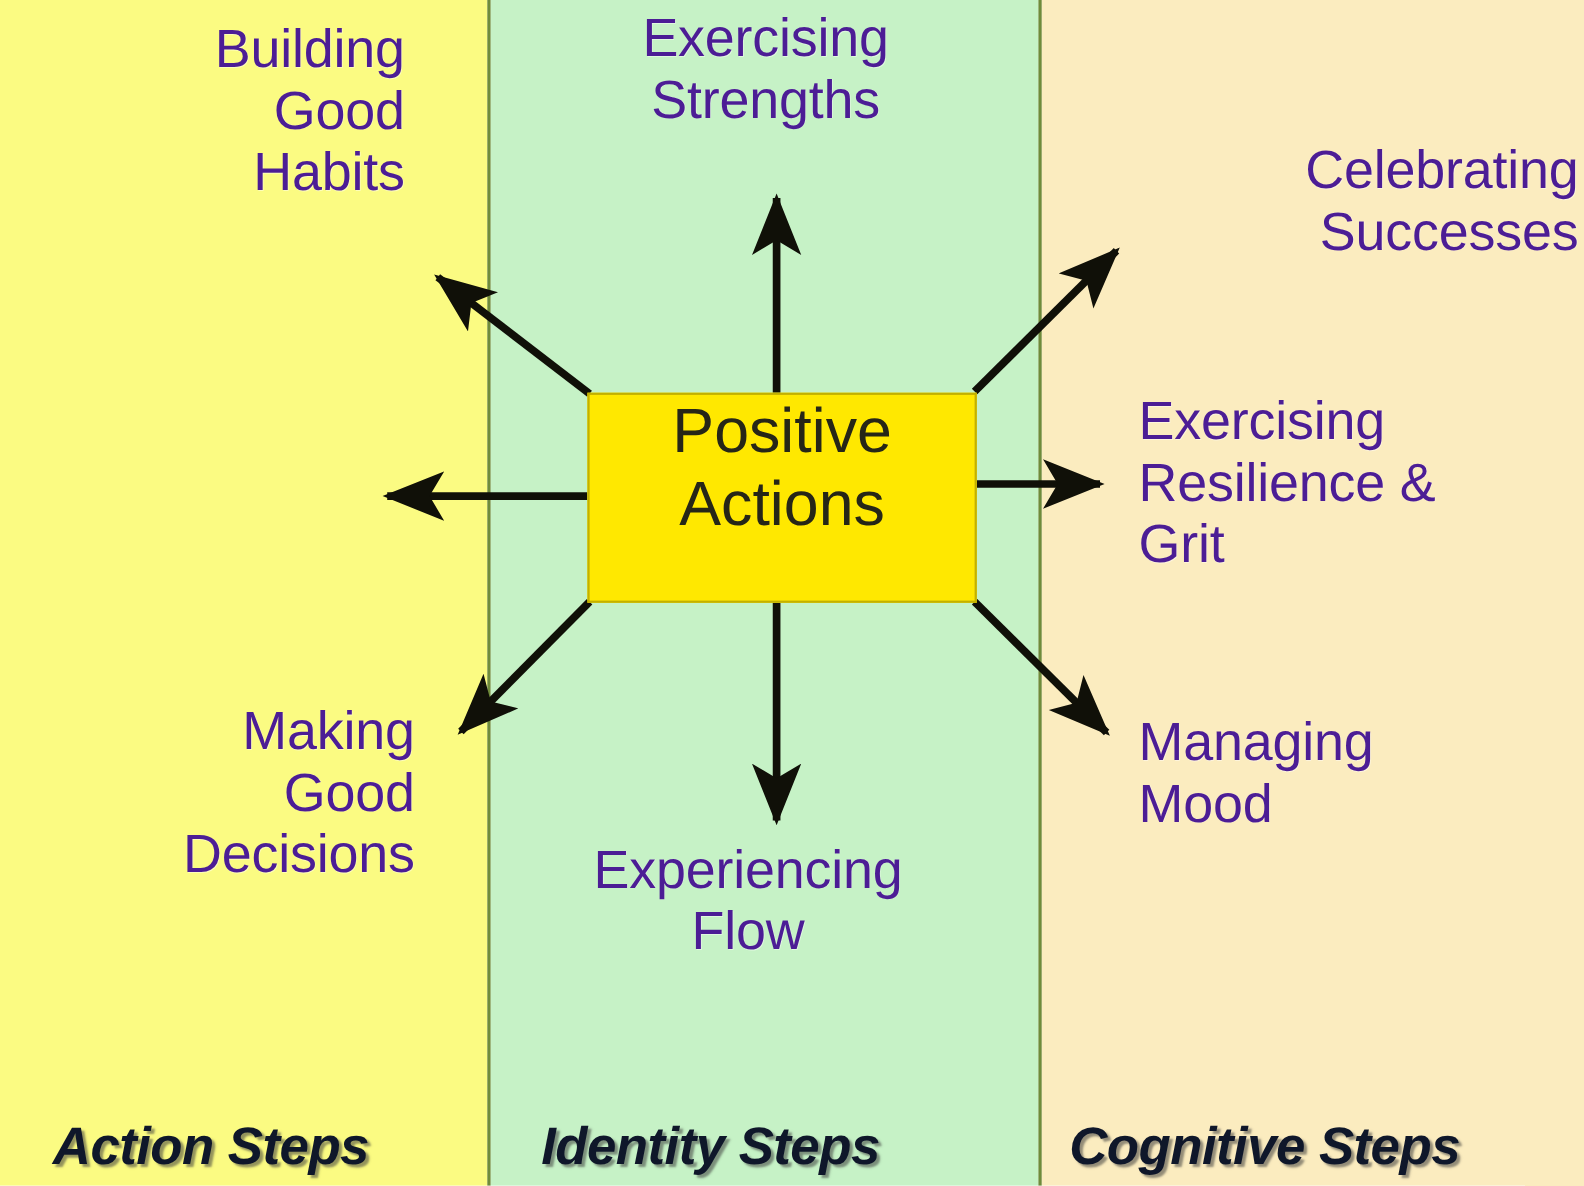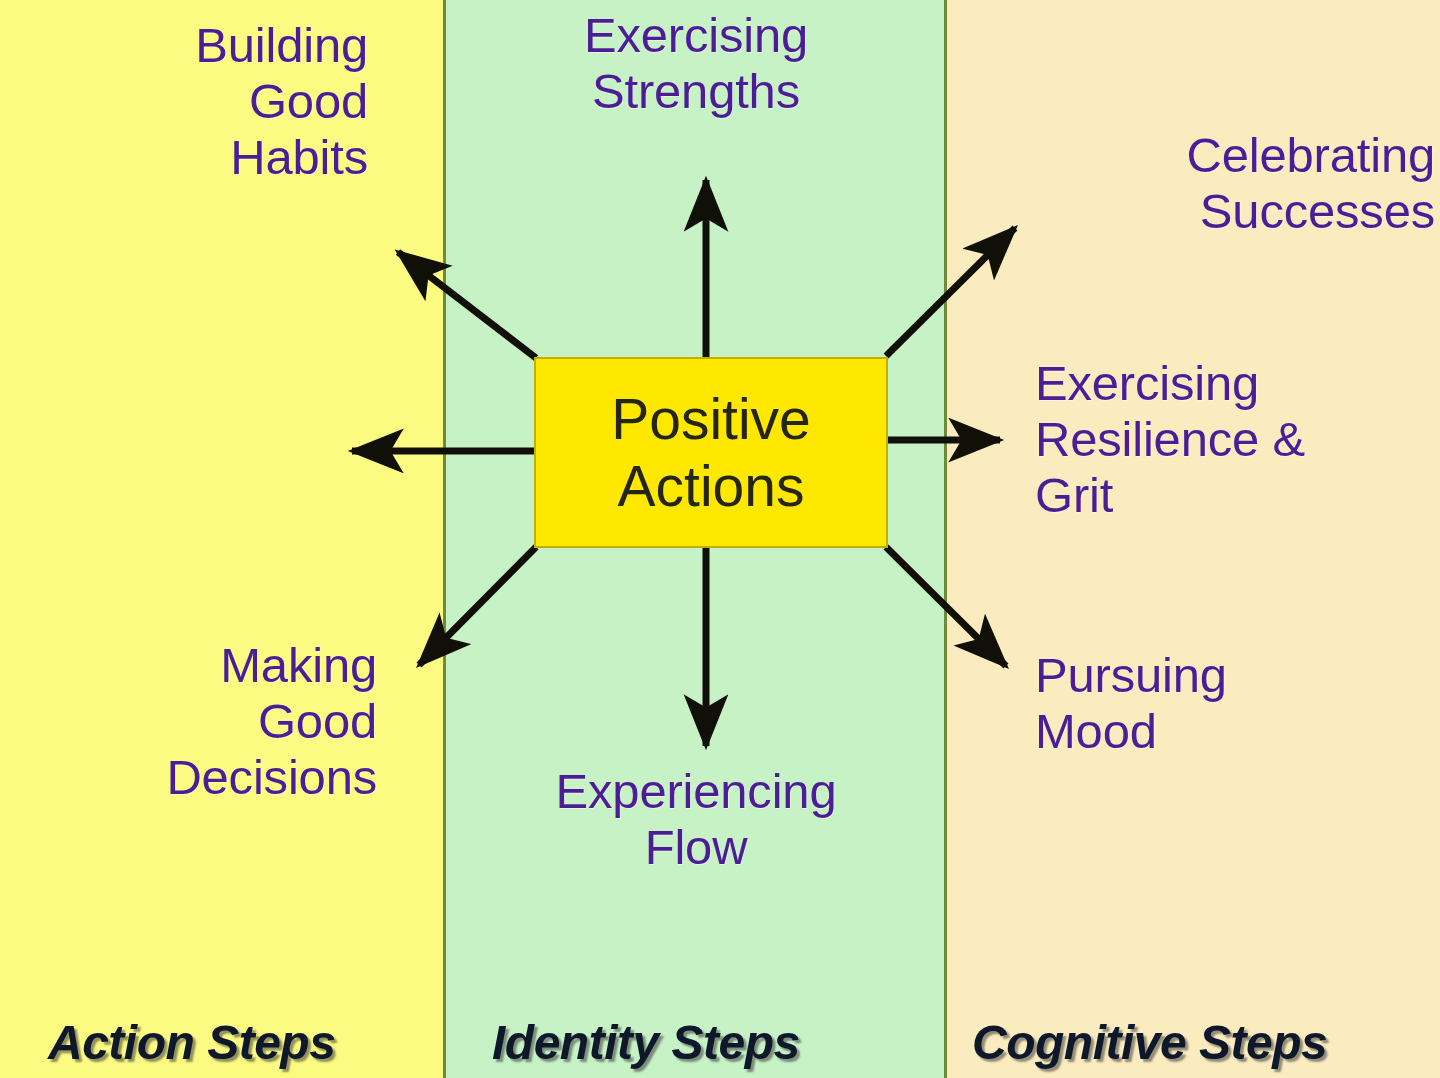--- a/index.html
+++ b/index.html
@@ -45,37 +45,37 @@
   .align-right { text-align: right; }
   .align-left  { text-align: left; }
   .align-center{ text-align: center; }
 
   
   #label-building-good-habits { right: 1072px; top: 18px;  width: 330px; }
   #label-pursuing-goals       { right: 1117px; top: 372px; width: 310px; }
   #label-making-good-decisions{ right: 1063px; top: 638px; width: 350px; }
 
   #label-exercising-strengths { left: 506px;  top: 8px;   width: 380px; }
-  #label-experiencing-flow    { left: 506px;  top: 764px; width: 380px; }
+  #label-experiencing-flow    { left: 490px;  top: 764px; width: 380px; }
 
   #label-celebrating-successes{ left: 1035px; top: 128px; width: 400px; text-align: right; }
   #label-exercising-resilience{ left: 1035px; top: 356px; width: 395px; }
   #label-managing-mood        { left: 1035px; top: 648px; width: 395px; }
 
   #center-box {
     position: absolute;
     left: 534px;
     top: 357px;
     width: 354px;
     height: 191px;
     background: #ffe800;
     border: 2px solid #c2b000;
     box-sizing: border-box;
     display: flex;
-    align-items: center;
+    align-items: flex-start;
     justify-content: center;
   }
   #center-box-label {
     color: #262617;
     font-size: 57px;
     line-height: 1.16;
     text-align: center;
     white-space: pre-line;
     font-weight: 400;
   }
@@ -149,20 +149,20 @@
   <div class="node-label align-center" id="label-exercising-strengths">Exercising
 Strengths</div>
   <div class="node-label align-center" id="label-experiencing-flow">Experiencing
 Flow</div>
 
   <div class="node-label align-left" id="label-celebrating-successes">Celebrating
 Successes</div>
   <div class="node-label align-left" id="label-exercising-resilience">Exercising
 Resilience &amp;
 Grit</div>
-  <div class="node-label align-left" id="label-managing-mood">Pursuing
+  <div class="node-label align-left" id="label-managing-mood">Managing
 Mood</div>
 
   <div class="footer-label" id="footer-action">Action Steps</div>
   <div class="footer-label" id="footer-identity">Identity Steps</div>
   <div class="footer-label" id="footer-cognitive">Cognitive Steps</div>
 
 </div>
 
 </body></html>

